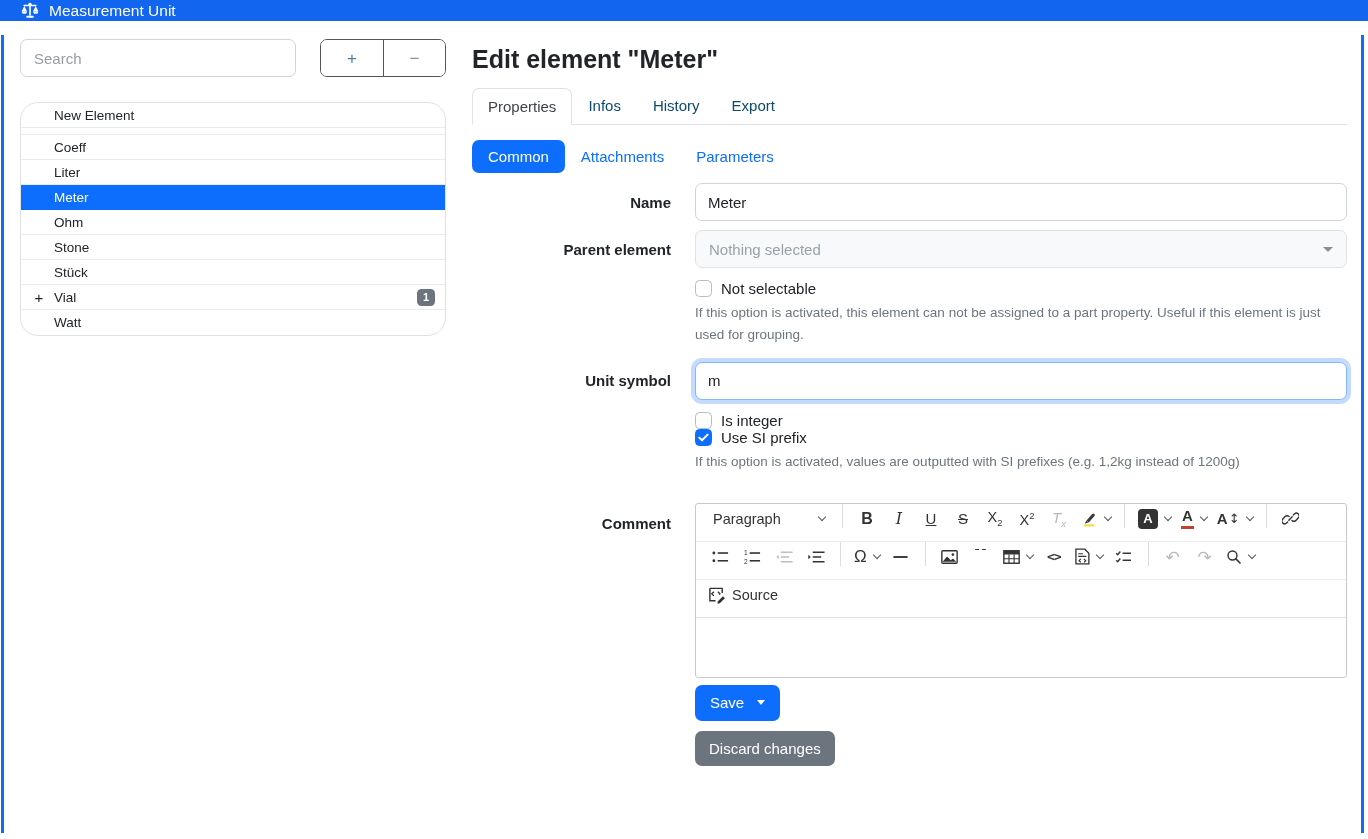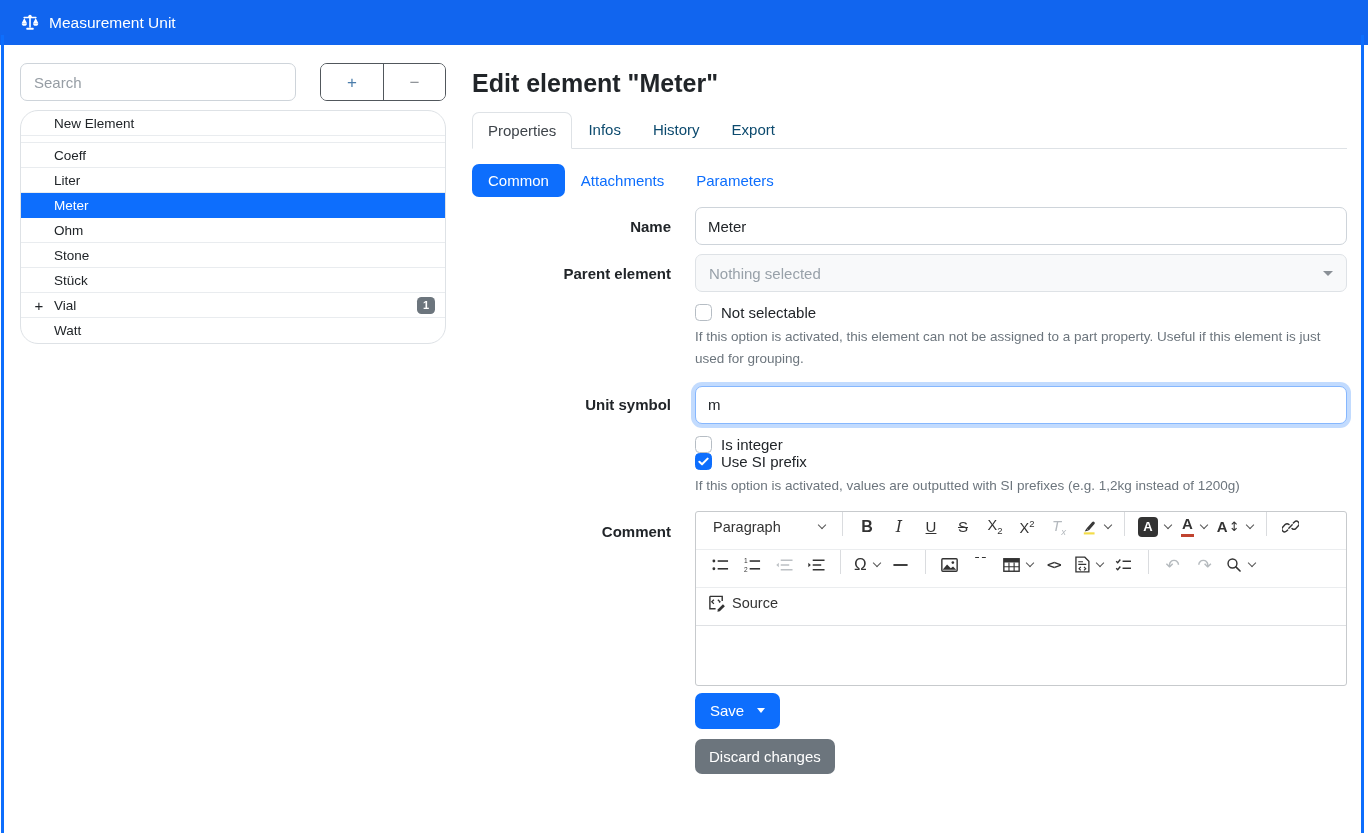--- a/index.html
+++ b/index.html
@@ -2,31 +2,31 @@
 <html><head>
 <meta charset="utf-8">
 <style>
   * { box-sizing: border-box; }
   html,body { margin:0; padding:0; }
   body {
     width:1368px; height:839px; overflow:hidden; position:relative;
     background:#fff; font-family:"Liberation Sans","DejaVu Sans",sans-serif; color:#212529;
   }
   
-  .navbar { height:45px; background:#1165ef; display:flex; align-items:center; padding:0 20px; gap:9px; }
+  .navbar { height:21px; background:#1165ef; display:flex; align-items:center; padding:0 20px; gap:9px; }
   .nav-title { color:#fff; font-size:15.5px; }
   
   .edge { position:absolute; top:35px; height:798px; width:3px; background:#0d6efd; z-index:5; }
   .edge.left { left:1px; } .edge.right { right:4px; }
   
   .layout { display:flex; }
   .sidebar { width:446px; flex-shrink:0; padding:18px 0 0 20px; }
   .main { flex:1; padding:8px 21px 0 26px; min-width:0; }
   
-  .side-top { display:flex; gap:24px; margin-bottom:9px; }
+  .side-top { display:flex; gap:24px; margin-bottom:25px; }
   .search { width:276px; height:38px; border:1px solid #ced4da; border-radius:7px; padding:0 13px;
             font-size:15px; color:#212529; font-family:inherit; outline:none; }
   .search::placeholder { color:#969da4; }
   .btn-group { display:flex; border:1px solid #51575c; border-radius:7px; overflow:hidden; height:38px; background:#fff; }
   .bg-btn { width:62px; border:none; background:#fff; font-size:17px; cursor:pointer; font-family:inherit; line-height:1; }
   .bg-btn + .bg-btn { border-left:1px solid #51575c; }
   .bg-btn.plus { color:#4b7dab; } .bg-btn.minus { color:#8d9196; }
   .tree { width:426px; border:1px solid #dee2e6; border-radius:18px; overflow:hidden; background:#fff; }
   .titem { height:25px; display:flex; align-items:center; padding-left:33px; font-size:13.5px;
            color:#212529; border-bottom:1px solid #e9ecef; position:relative; cursor:pointer; }
@@ -57,21 +57,21 @@
              align-items:center; justify-content:space-between; padding:0 13px; font-size:15px; color:#98a1a9; cursor:default; }
   .caret-g { border-left:5px solid transparent; border-right:5px solid transparent; border-top:5.5px solid #8a9096; }
   .cbwrap { display:flex; align-items:center; gap:9px; font-size:15px; color:#212529; }
   .cbox { width:17px; height:17px; border:1px solid #b6bdc4; border-radius:4.5px; background:#fff;
           display:inline-flex; align-items:center; justify-content:center; flex-shrink:0; cursor:pointer; }
   .cbox .check { display:none; width:11px; }
   .cbox.checked { background:#0d6efd; border-color:#0d6efd; }
   .cbox.checked .check { display:block; }
   .help { color:#6c757d; font-size:13.5px; line-height:1.62; margin-top:5px; }
   .mb9{margin-bottom:9px} .mb12{margin-bottom:12px} .mb16{margin-bottom:16px} .mb20{margin-bottom:20px}
-  .mb14{margin-bottom:14px}
+  .mb14{margin-bottom:30px}
   
   .editor { border:1px solid #c7cacd; border-radius:3px; background:#fff; }
   .tb-row { display:flex; min-height:38px; padding:0 8px; border-bottom:1px solid #ebedef; }
   .tb-row.source { border-bottom:1px solid #dfe1e4; }
   .edit-area { height:59px; }
   .tb-btn { display:inline-flex; align-items:center; justify-content:center; min-width:30px; height:30px; margin:0 1px;
             border:none; background:transparent; font-size:15px; color:#333; font-family:inherit; border-radius:3px;
             padding:0 4px; cursor:pointer; }
   .tb-sep { width:1px; height:24px; background:#dadcdf; margin:0 8px; flex-shrink:0; }
   .chev { width:6px; height:6px; border-right:1.6px solid #555; border-bottom:1.6px solid #555;

